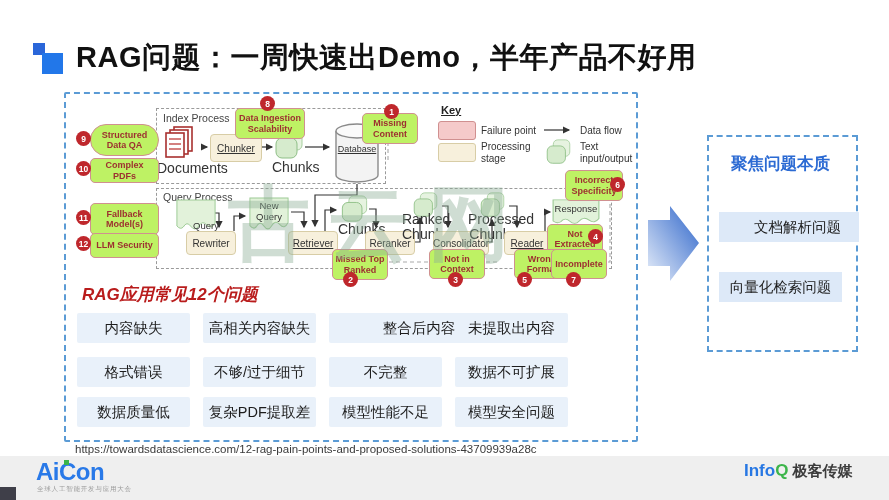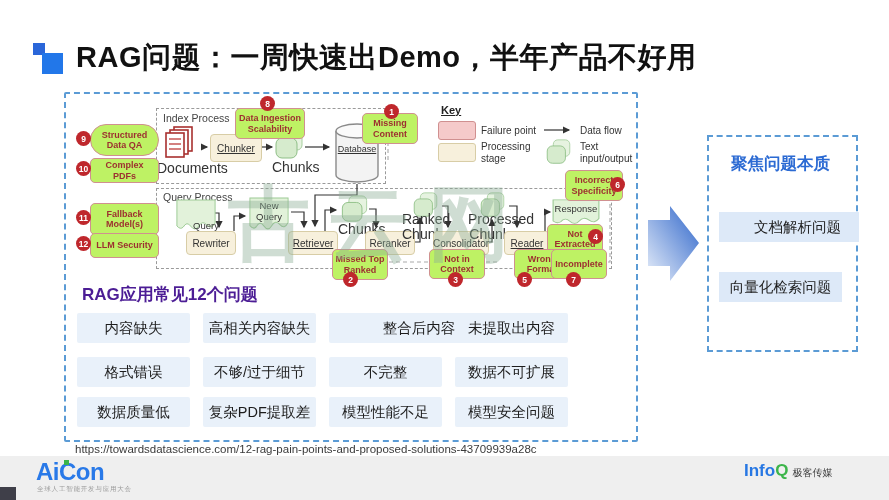--- a/index.html
+++ b/index.html
@@ -31,37 +31,37 @@
   svg.icon{z-index:3;}
   #wires{left:0;top:0;z-index:2;pointer-events:none;}
   .watermark{left:228px;top:170px;font-size:82px;font-weight:700;letter-spacing:18px;color:rgba(141,173,149,0.42);z-index:8;pointer-events:none;white-space:nowrap;}
   
   .key-title{font-size:11px;font-weight:700;text-decoration:underline;color:#222;}
   .key-label{font-size:10px;color:#333;line-height:1.15;}
   .swatch{width:36px;height:17px;border-radius:3px;}
   .swatch.pink{background:#f5caca;border:1px solid #d09090;}
   .swatch.tan{background:#f7f0dc;border:1px solid #d8cda6;}
   
-  .problems-heading{left:82px;top:283px;font-size:17px;font-weight:700;color:#4c1d95;z-index:6;}
+  .problems-heading{left:82px;top:283px;font-size:17px;font-weight:700;color:#b91c1c;z-index:6;font-style:italic;}
   .pbox{width:113px;height:30px;background:#e9f1fa;border-radius:2px;display:flex;align-items:center;justify-content:center;
         font-size:14.5px;color:#1d1d1d;font-weight:500;z-index:6;white-space:nowrap;}
   
   .focus-title{left:707px;top:153px;width:147px;text-align:center;font-size:16.5px;font-weight:700;color:#2b6ad3;}
   .fbox{left:719px;width:123px;height:30px;background:#dde9f8;display:flex;align-items:center;justify-content:center;
         font-size:14.5px;color:#1d1d1d;font-weight:500;white-space:nowrap;}
   
   .source-url{left:75px;top:443px;font-size:11.5px;color:#3a3a3a;white-space:nowrap;}
   .footer{left:0;top:456px;width:889px;height:44px;background:#efefef;}
   .aicon{left:36px;top:458px;font-size:24px;font-weight:800;color:#2979e8;letter-spacing:-0.5px;}
   .aicon-dot{left:64px;top:460px;width:5px;height:5px;background:#3cb54a;}
   .aicon-tag{left:37px;top:485px;font-size:6.5px;color:#9a9a9a;letter-spacing:0.8px;}
   .infoq{left:744px;top:461px;font-size:17px;font-weight:800;white-space:nowrap;}
   .infoq .blue{color:#2777e3;}
   .infoq .green{color:#3cb54a;}
-  .infoq-media{font-size:10px;font-weight:400;color:#3c3c3c;margin-left:4px;}
+  .infoq-media{font-size:15px;font-weight:700;color:#3c3c3c;margin-left:4px;}
   .corner-mark{left:0;top:487px;width:16px;height:13px;background:#3f3f49;}
 </style>
 </head>
 <body>
 
 <div class="abs title-bullet-sm"></div>
 <div class="abs title-bullet-lg"></div>
 <div class="abs slide-title">RAG问题：一周快速出Demo，半年产品不好用</div>
 
 <div class="abs main-panel"></div>

